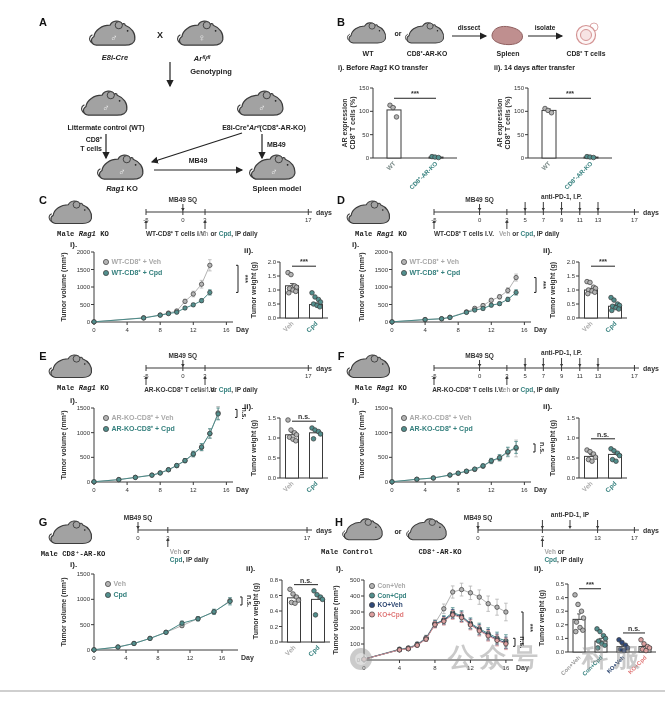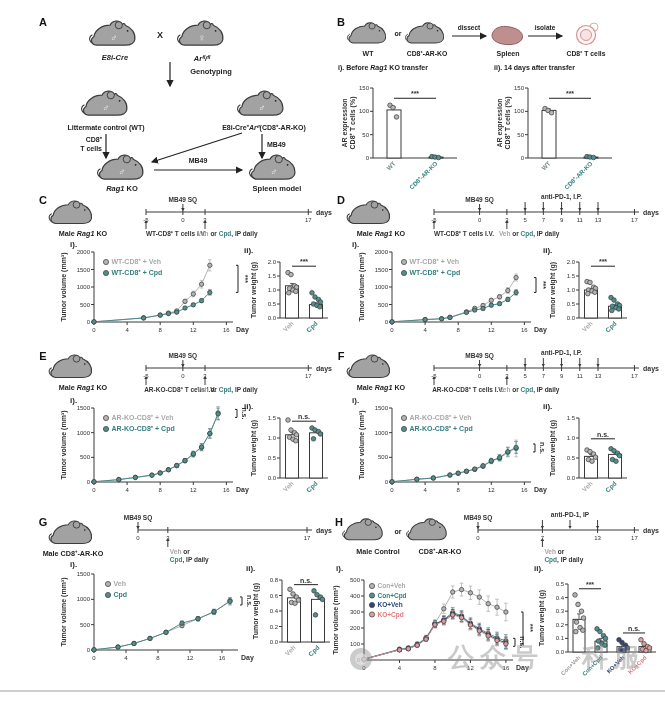--- a/index.html
+++ b/index.html
@@ -1,21 +1,21 @@
 <!DOCTYPE html>
 <html><head>
 <meta charset="utf-8">
 <style>
   html,body{margin:0;padding:0;background:#fff;}
   body{font-family:"Liberation Sans", sans-serif;}
   #page{position:relative;width:665px;height:706px;background:#ffffff;overflow:hidden;}
   .lbl{position:absolute;color:#222;font-weight:bold;text-align:center;line-height:1.15;}
   .panel-letter{font-size:11px;color:#111;}
   .f75{font-size:7.5px;}
-  .f72{font-size:7.2px;}
+  .f72{font-size:7.2px;font-family:Liberation Mono, monospace;}
   .f70{font-size:7px;}
   .f68{font-size:6.8px;}
   .f65{font-size:6.5px;}
   .f90{font-size:9px;}
   .f80{font-size:8px;}
   .left{text-align:left;}
   .right{text-align:right;}
   .ital{font-style:italic;}
   svg{position:absolute;left:0;top:0;overflow:visible;}
   #divider{position:absolute;left:0;top:690px;width:665px;height:2px;background:#cfcfcf;}
@@ -1414,21 +1414,21 @@
   <div class="lbl f68" style="left:556px;top:50px;width:60px;">CD8⁺ T cells</div>
   <div class="lbl f70 left" style="left:338px;top:64px;width:160px;"><span>i). Before </span><span class="ital">Rag1</span><span> KO transfer</span></div>
   <div class="lbl f70 left" style="left:494px;top:64px;width:160px;">ii). 14 days after transfer</div>
 
   <div class="lbl f72" style="left:42px;top:230px;width:82px;"><span>Male </span><span class="ital">Rag1</span><span> KO</span></div>
   <div class="lbl f72" style="left:340px;top:230px;width:82px;"><span>Male </span><span class="ital">Rag1</span><span> KO</span></div>
   <div class="lbl f72" style="left:42px;top:384px;width:82px;"><span>Male </span><span class="ital">Rag1</span><span> KO</span></div>
   <div class="lbl f72" style="left:340px;top:384px;width:82px;"><span>Male </span><span class="ital">Rag1</span><span> KO</span></div>
   <div class="lbl f72" style="left:20px;top:550px;width:106px;">Male CD8⁺-AR-KO</div>
   <div class="lbl f70" style="left:390px;top:528px;width:16px;">or</div>
-  <div class="lbl f72" style="left:342px;top:548px;width:72px;">Male Control</div>
+  <div class="lbl f72" style="left:311px;top:548px;width:72px;">Male Control</div>
   <div class="lbl f72" style="left:402px;top:548px;width:76px;">CD8⁺-AR-KO</div>
 
   <div class="lbl f80 left" style="left:70px;top:240px;width:20px;">i).</div>
   <div class="lbl f80 left" style="left:244px;top:246px;width:20px;">ii).</div>
   <div class="lbl f80 left" style="left:352px;top:240px;width:20px;">i).</div>
   <div class="lbl f80 left" style="left:543px;top:246px;width:20px;">ii).</div>
   <div class="lbl f80 left" style="left:70px;top:396px;width:20px;">i).</div>
   <div class="lbl f80 left" style="left:244px;top:402px;width:20px;">ii).</div>
   <div class="lbl f80 left" style="left:352px;top:396px;width:20px;">i).</div>
   <div class="lbl f80 left" style="left:543px;top:402px;width:20px;">ii).</div>

